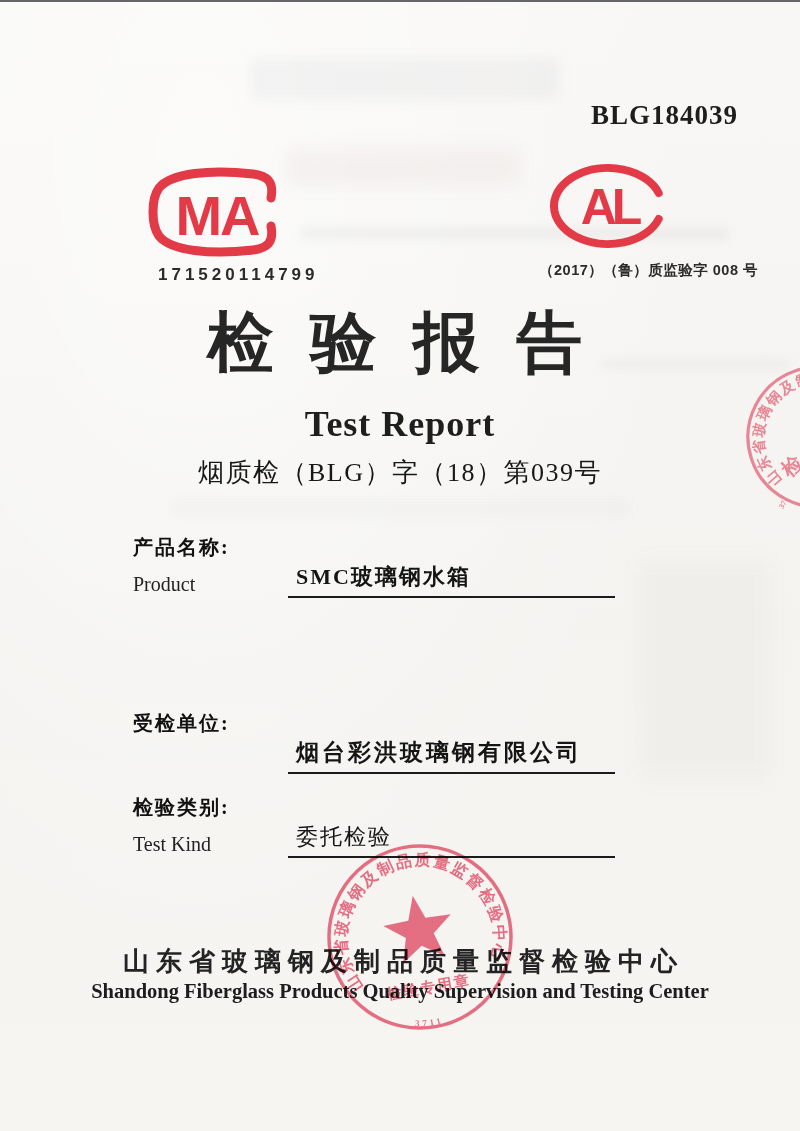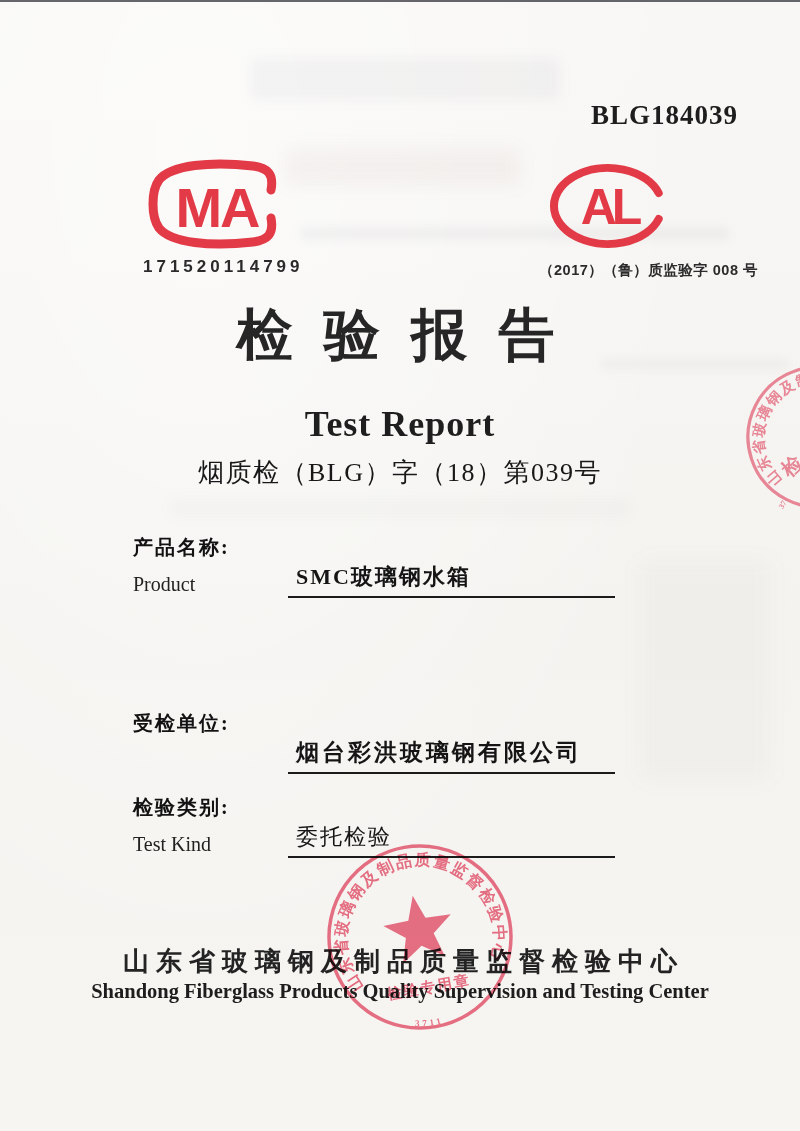--- a/index.html
+++ b/index.html
@@ -23,33 +23,33 @@
   .g3{left:300px;top:227px;width:430px;height:13px;background:rgba(100,100,112,.055);filter:blur(4px);}
   .g4{left:600px;top:358px;width:190px;height:12px;background:rgba(115,115,122,.05);filter:blur(4px);}
   .g5{left:170px;top:500px;width:460px;height:16px;background:rgba(120,120,120,.04);}
   .g6{left:640px;top:560px;width:130px;height:220px;background:rgba(150,105,108,.035);filter:blur(10px);}
 
   .report-code{
     position:absolute;top:100px;right:62px;
     font-weight:bold;font-size:27px;letter-spacing:1px;color:#1d1d1d;
   }
 
-  .cma{position:absolute;left:143px;top:158px;width:150px;text-align:center;}
+  .cma{position:absolute;left:143px;top:166px;width:150px;text-align:center;}
   .cma-number{margin-top:3px;font-family:"Liberation Sans","DejaVu Sans",sans-serif;
-    font-weight:bold;font-size:17px;letter-spacing:4px;color:#2b2b2b;white-space:nowrap;}
+    font-weight:bold;font-size:17px;letter-spacing:4px;color:#2b2b2b;white-space:nowrap;margin-left:15px;}
   .cal{position:absolute;left:508px;top:162px;width:200px;text-align:center;}
   .cal-license{margin-top:7px;font-family:"Liberation Sans","DejaVu Sans",sans-serif;
     font-weight:bold;font-size:14.5px;letter-spacing:.5px;color:#2b2b2b;white-space:nowrap;margin-left:31px;}
   .logo-stroke{fill:none;stroke:var(--logo-red);}
   .logo-letters{fill:var(--logo-red);font-family:"Liberation Sans","DejaVu Sans",sans-serif;font-weight:bold;}
 
   .title-zh{
     position:absolute;top:298px;left:0;width:100%;text-align:center;
     font-family:"Liberation Sans","DejaVu Sans",sans-serif;
-    font-weight:bold;font-size:56px;letter-spacing:.56em;padding-left:.4em;
+    font-weight:bold;font-size:66px;letter-spacing:.56em;padding-left:.4em;
     box-sizing:border-box;color:#262626;white-space:nowrap;
   }
   .title-en{position:absolute;top:403px;left:0;width:100%;text-align:center;
     font-weight:bold;font-size:36px;letter-spacing:1px;color:#1e1e1e;}
   .doc-number{position:absolute;top:455px;left:0;width:100%;text-align:center;
     font-size:26px;letter-spacing:1.5px;color:#181818;}
 
   .field-row{position:absolute;left:133px;width:545px;height:72px;}
   .row0{top:534px;}.row1{top:626px;}.row2{top:710px;}.row3{top:794px;}
   .field-zh{font-weight:bold;font-size:20px;letter-spacing:2px;color:#121212;}

